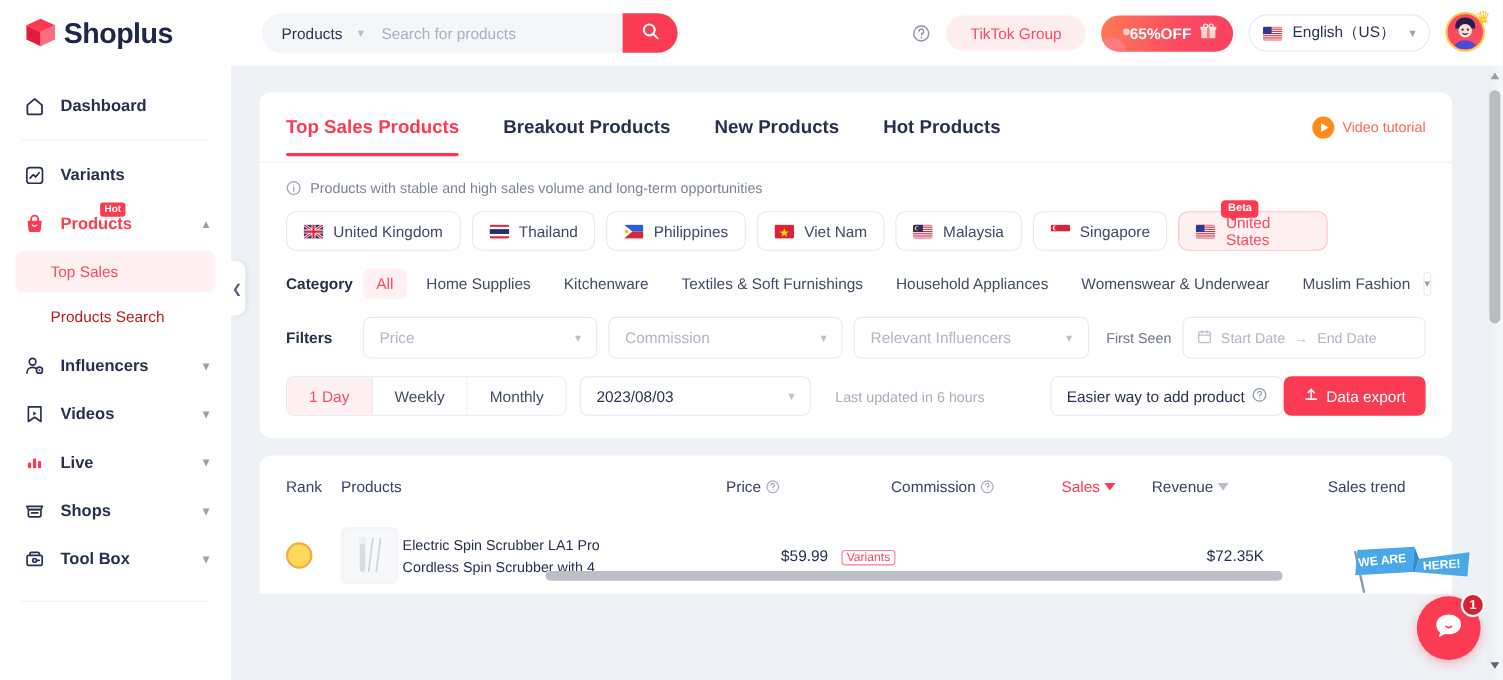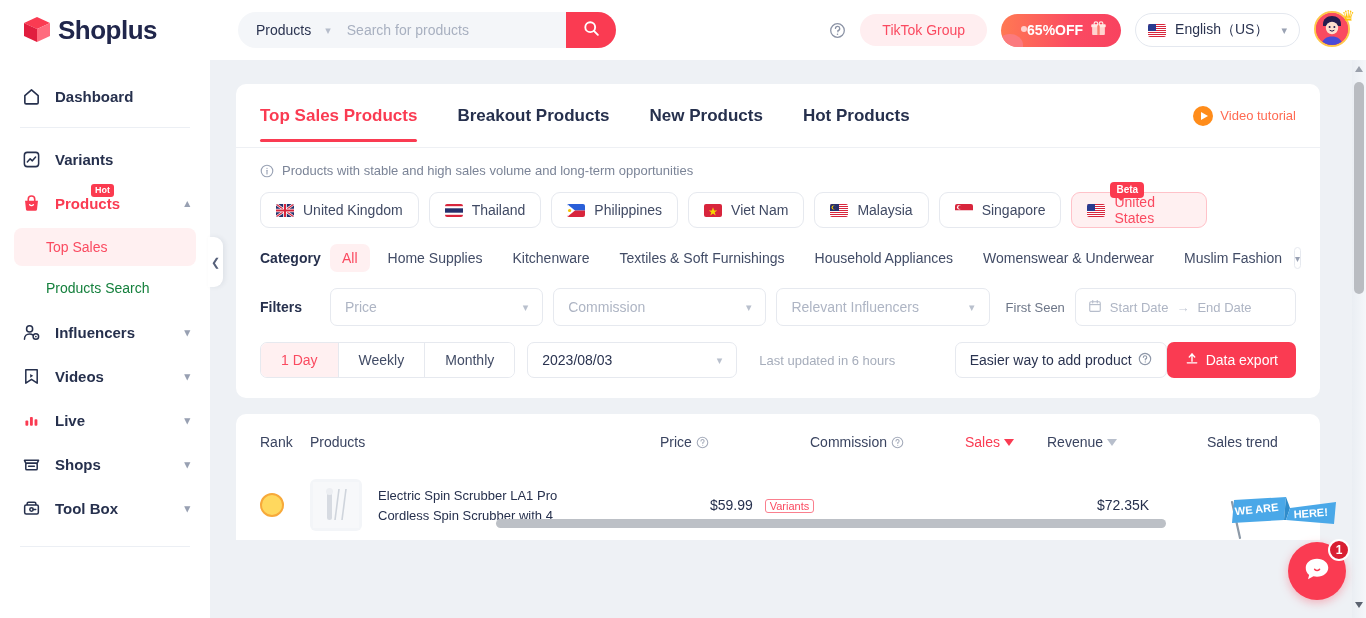--- a/index.html
+++ b/index.html
@@ -128,21 +128,21 @@
   .hot-badge {
     position: absolute; left: 91px; top: 3px;
     background: #fb3a4f; color: #fff; font-size: 9px;
     border-radius: 3px; padding: 1px 4px; font-weight: bold;
     line-height: 11px;
   }
   .nav-divider { height: 1px; background: #eceff4; margin: 9px 20px; }
   .sub-item {
     height: 38px; margin: 3px 14px; border-radius: 8px;
     display: flex; align-items: center; padding-left: 32px;
-    font-size: 14px; color: #15803d; cursor: pointer;
+    font-size: 14px; color: #b91c1c; cursor: pointer;
   }
   .sub-item.active { background: #fff0f1; color: #fa4a60; }
   .collapse-handle {
     position: absolute; left: 208px; top: 237px;
     width: 15px; height: 50px;
     background: #fff; border-radius: 0 9px 9px 0;
     box-shadow: 2px 0 5px rgba(30,40,70,.07);
     display: flex; align-items: center; justify-content: center;
     cursor: pointer; color: #56607a; font-size: 11px;
     z-index: 31;
@@ -303,21 +303,21 @@
   .th-rank { width: 50px; }
   .th-products { width: 350px; }
   .th-price { width: 150px; }
   .th-commission { width: 155px; }
   .th-sales { width: 82px; }
   .th-revenue { width: 160px; }
   .th-trend { color:#3a4460; }
 
   .tbody { padding: 0 24px; }
   .trow { display: flex; align-items: center; height: 70px; font-size: 14px; color: #26304d; position: relative; }
-  .prod-cell { width: 400px; display: flex; align-items: center; gap: 16px; }
+  .prod-cell { width: 400px; display: flex; align-items: center; gap: 4px; }
   .rank-cell { width: 50px; display: flex; align-items: center; }
   .medal { width: 24px; height: 24px; border-radius: 50%; background: #ffd85e; border: 2px solid #f7a93a; }
   .prod-thumb {
     width: 52px; height: 52px; border-radius: 6px; background: #f3f5f8;
     display: flex; align-items: center; justify-content: center; flex: 0 0 auto;
     overflow: hidden;
   }
   .prod-names { display: flex; flex-direction: column; gap: 5px; font-size: 13px; color: #26304d; }
   .price-cell { width: 150px; font-size: 14px; }
   .variants-tag {

